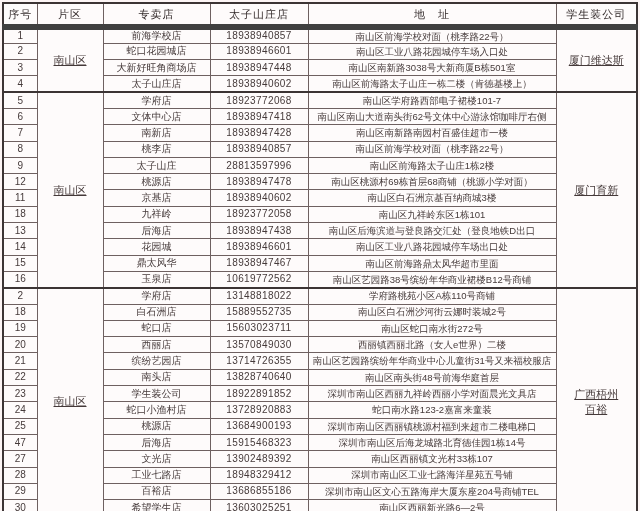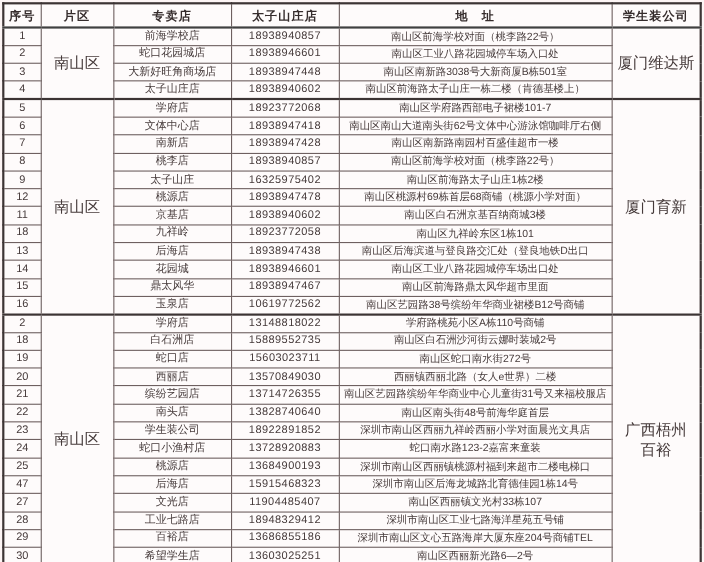--- a/index.html
+++ b/index.html
@@ -21,34 +21,35 @@
     border:1px solid #6e6060;
     text-align:center;
     vertical-align:middle;
     padding:0 1px;
     overflow:hidden;
     white-space:nowrap;
   }
   thead th{
     height:20px;
     font-size:11px;
-    font-weight:bold;
+    font-weight:normal;
     color:#352c2c;
-    border-bottom:2px solid #404040;
+    border-bottom:6px solid #404040;
     letter-spacing:1px;
   }
   tbody tr{height:16.3px;}
   tbody td{font-size:10px;line-height:1;}
   td.seq{font-size:10px;}
   td.addr{font-size:9.5px;}
   td.phone{letter-spacing:.4px;}
   td.merged{
-    font-size:14px;
+    font-size:11px;
     white-space:pre-line;
     line-height:1.35;
+    text-decoration:underline;
   }
   tr.group-start td{border-top:2px solid #3c3434;}
   col.c-seq{width:34px;}
   col.c-district{width:66px;}
   col.c-store{width:107px;}
   col.c-phone{width:98px;}
   col.c-addr{width:248px;}
   col.c-company{width:81px;}
 </style>
 </head>
@@ -123,21 +124,21 @@
         </tr>
         <tr>
           <td class="seq">8</td>
           <td class="store">桃李店</td>
           <td class="phone">18938940857</td>
           <td class="addr">南山区前海学校对面（桃李路22号）</td>
         </tr>
         <tr>
           <td class="seq">9</td>
           <td class="store">太子山庄</td>
-          <td class="phone">16325975402</td>
+          <td class="phone">28813597996</td>
           <td class="addr">南山区前海路太子山庄1栋2楼</td>
         </tr>
         <tr>
           <td class="seq">12</td>
           <td class="store">桃源店</td>
           <td class="phone">18938947478</td>
           <td class="addr">南山区桃源村69栋首层68商铺（桃源小学对面）</td>
         </tr>
         <tr>
           <td class="seq">11</td>
@@ -234,21 +235,21 @@
         </tr>
         <tr>
           <td class="seq">47</td>
           <td class="store">后海店</td>
           <td class="phone">15915468323</td>
           <td class="addr">深圳市南山区后海龙城路北育德佳园1栋14号</td>
         </tr>
         <tr>
           <td class="seq">27</td>
           <td class="store">文光店</td>
-          <td class="phone">11904485407</td>
+          <td class="phone">13902489392</td>
           <td class="addr">南山区西丽镇文光村33栋107</td>
         </tr>
         <tr>
           <td class="seq">28</td>
           <td class="store">工业七路店</td>
           <td class="phone">18948329412</td>
           <td class="addr">深圳市南山区工业七路海洋星苑五号铺</td>
         </tr>
         <tr>
           <td class="seq">29</td>

